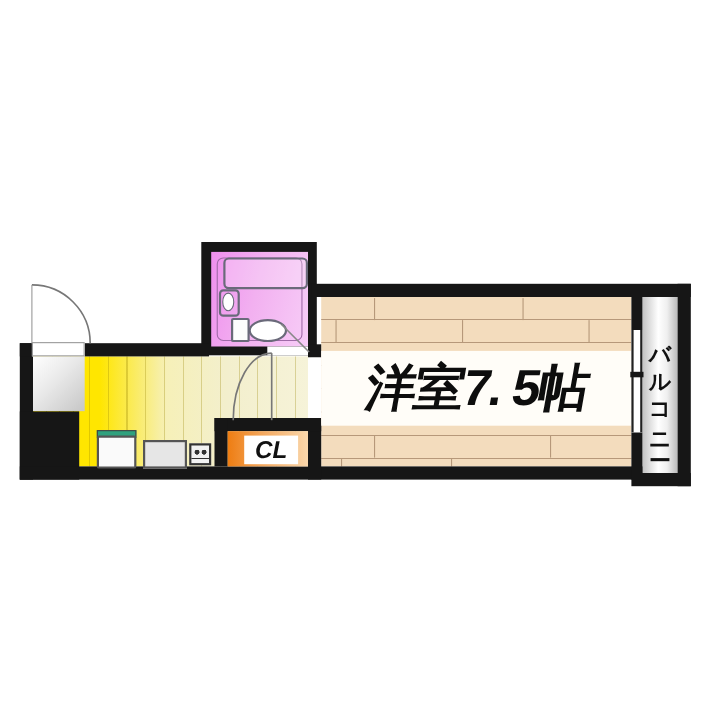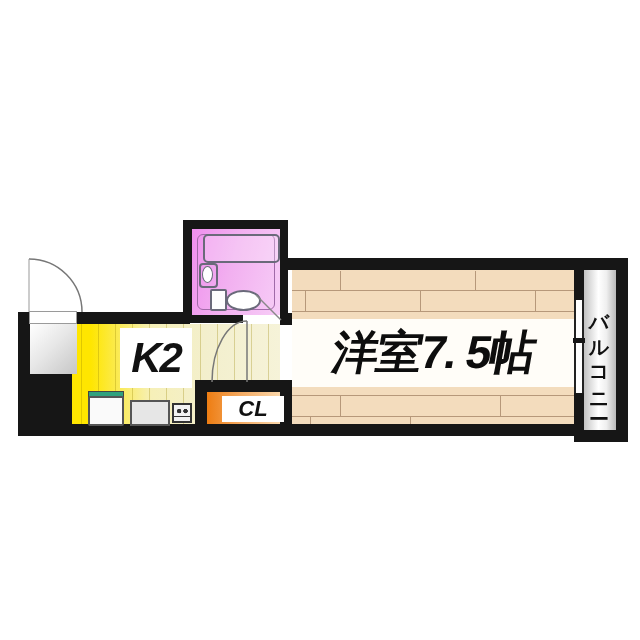--- a/index.html
+++ b/index.html
@@ -53,21 +53,21 @@
   
   .ksink-top{position:absolute;left:88px;top:391px;width:34px;height:5px;background:var(--fixture_green,#2fa17e);border:1px solid #444;}
   .ksink{position:absolute;left:88px;top:396px;width:32px;height:26px;border:2px solid #555;background:#fafafa;border-radius:2px;}
   .kcounter{position:absolute;left:130px;top:400px;width:36px;height:22px;border:2px solid #555;background:#e6e6e6;}
   .kstove{position:absolute;left:172px;top:403px;width:16px;height:16px;border:2px solid #333;background:#f2f2f2;
     background-image:radial-gradient(circle at 32% 38%,#333 2px,transparent 2.5px),radial-gradient(circle at 72% 38%,#333 2px,transparent 2.5px),linear-gradient(180deg,transparent 11px,#333 11px 12px,transparent 12px);}
   
   .label-box{position:absolute;background:#fff;display:flex;align-items:center;justify-content:center;}
   .k2-box{left:120px;top:328px;width:72px;height:60px;}
   .k2-text{font-size:42px;font-weight:900;font-style:italic;color:#111;letter-spacing:-2px;}
-  .cl-box{left:222px;top:396px;width:62px;height:26px;}
+  .cl-box{left:222px;top:396px;width:49px;height:26px;}
   .cl-text{font-size:22px;font-weight:900;font-style:italic;color:#111;}
   .room-band{left:292px;top:319px;width:282px;height:68px;background:#fffdf8;}
   .room-text{font-size:46px;font-weight:900;color:#0d0d0d;transform:skewX(-10deg);white-space:nowrap;letter-spacing:-2px;}
   .balcony-label{
     position:absolute;left:584px;top:280px;width:32px;height:150px;
     display:flex;align-items:center;justify-content:center;
     writing-mode:vertical-rl;font-size:20px;font-weight:bold;color:#111;letter-spacing:4px;
   }
   .door-leaf{position:absolute;left:29px;top:311px;width:48px;height:13px;background:#fff;border:1px solid #9a9a9a;box-sizing:border-box;}
   .window{position:absolute;left:574px;top:300px;width:10px;height:93px;background:#fff;border-left:2px solid #222;border-right:2px solid #222;box-sizing:border-box;}
@@ -125,23 +125,20 @@
 
   <div class="closet-int"></div>
   <div class="label-box cl-box">
     <span class="cl-text">CL</span>
   </div>
 
   <div class="ksink-top"></div>
   <div class="ksink"></div>
   <div class="kcounter"></div>
   <div class="kstove"></div>
-  <div class="label-box k2-box">
-    <span class="k2-text">K2</span>
-  </div>
 
   <div class="door-leaf"></div>
 
   <div class="label-box room-band">
     <span class="room-text">洋室7. 5帖</span>
   </div>
 
   <div class="window"></div>
   <div class="window-tick"></div>
   <div class="balcony-label">バルコニー</div>

